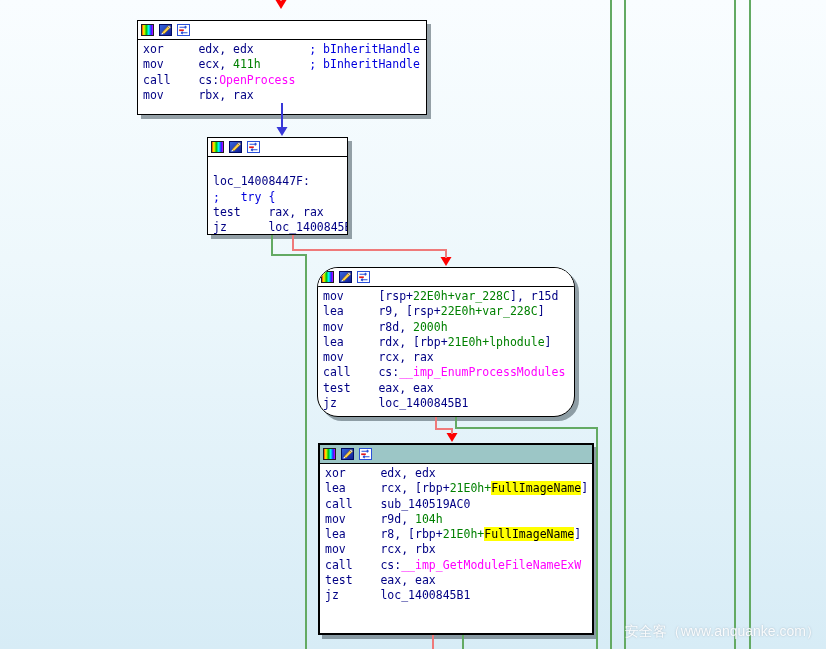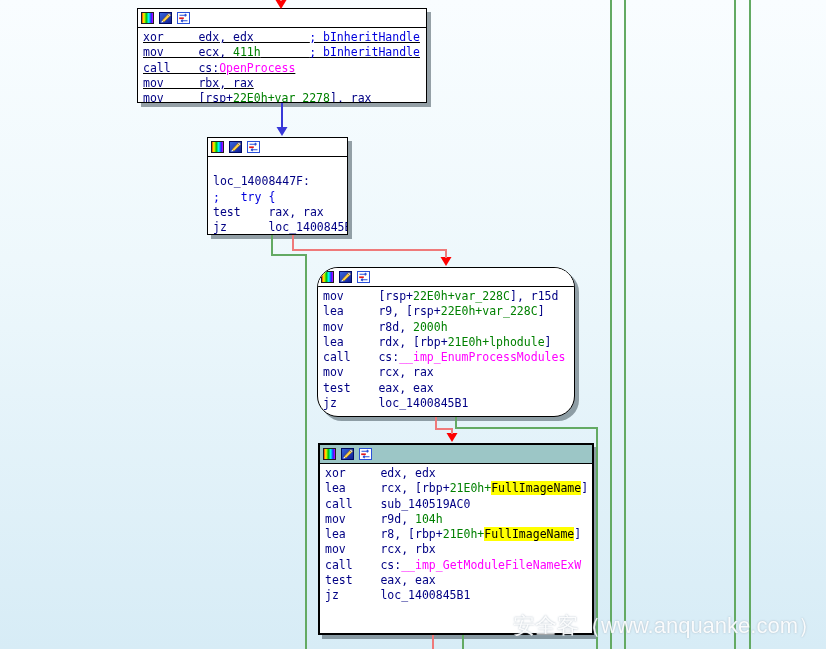--- a/index.html
+++ b/index.html
@@ -40,21 +40,21 @@
   }
   .code-line{white-space:pre;height:15.3px;}
   .seg-ins{color:var(--c-ins);}
   .seg-num{color:var(--c-num);}
   .seg-imp{color:var(--c-imp);}
   .seg-cmt{color:var(--c-cmt);}
   .seg-hl{color:var(--c-hl-fg);background:var(--c-hl-bg);}
   #watermark{
     position:absolute;right:6px;bottom:8px;z-index:4;
     font-family:"Liberation Sans", sans-serif;
-    font-size:22px;
+    font-size:14px;
     color:rgba(255,255,255,0.92);
     text-shadow:0 0 2px rgba(160,175,190,0.9);
     pointer-events:none;
   }
   #icon-defs{position:absolute;width:0;height:0;overflow:hidden;}
 </style>
 </head>
 <body>
 
 <svg id="icon-defs" aria-hidden="true">
@@ -127,38 +127,37 @@
         <polyline points="625,0 625,649" fill="none" stroke="#63aa63" stroke-width="2"></polyline>
       </g>
       <g>
         <polyline points="735,0 735,649" fill="none" stroke="#63aa63" stroke-width="2"></polyline>
       </g>
       <g>
         <polyline points="750,0 750,649" fill="none" stroke="#63aa63" stroke-width="2"></polyline>
       </g>
     </svg>
 
-  <div class="block" style="left: 137px; top: 8px; width: 290px; height: 95px; text-decoration: underline;">
+  <div class="block" style="left: 137px; top: 20px; width: 290px; height: 95px;">
     <div class="title-bar">
       <svg class="icon">
           <use href="#sym-palette"></use>
         </svg>
       <svg class="icon">
           <use href="#sym-pencil"></use>
         </svg>
       <svg class="icon">
           <use href="#sym-group"></use>
         </svg>
     </div>
     <div class="code">
         <div class="code-line"><span class="seg-ins">xor     edx, edx</span><span class="seg-ins">        </span><span class="seg-cmt">; bInheritHandle</span></div>
         <div class="code-line"><span class="seg-ins">mov     ecx, </span><span class="seg-num">411h</span><span class="seg-ins">       </span><span class="seg-cmt">; bInheritHandle</span></div>
         <div class="code-line"><span class="seg-ins">call    cs:</span><span class="seg-imp">OpenProcess</span></div>
         <div class="code-line"><span class="seg-ins">mov     rbx, rax</span></div>
-        <div class="code-line"><span class="seg-ins">mov     [rsp+</span><span class="seg-num">22E0h+var_2278</span><span class="seg-ins">], rax</span></div>
       </div>
   </div>
 
   <div class="block" style="left: 207px; top: 137px; width: 141px; height: 98px;">
     <div class="title-bar">
       <svg class="icon">
           <use href="#sym-palette"></use>
         </svg>
       <svg class="icon">
           <use href="#sym-pencil"></use>
@@ -186,22 +185,22 @@
         </svg>
       <svg class="icon">
           <use href="#sym-group"></use>
         </svg>
     </div>
     <div class="code">
         <div class="code-line"><span class="seg-ins">mov     [rsp+</span><span class="seg-num">22E0h+var_228C</span><span class="seg-ins">], r15d</span></div>
         <div class="code-line"><span class="seg-ins">lea     r9, [rsp+</span><span class="seg-num">22E0h+var_228C</span><span class="seg-ins">]</span></div>
         <div class="code-line"><span class="seg-ins">mov     r8d, </span><span class="seg-num">2000h</span></div>
         <div class="code-line"><span class="seg-ins">lea     rdx, [rbp+</span><span class="seg-num">21E0h+lphodule</span><span class="seg-ins">]</span></div>
+        <div class="code-line"><span class="seg-ins">mov     rcx, rax</span></div>
         <div class="code-line"><span class="seg-ins">call    cs:</span><span class="seg-imp">__imp_EnumProcessModules</span></div>
-        <div class="code-line"><span class="seg-ins">mov     rcx, rax</span></div>
         <div class="code-line"><span class="seg-ins">test    eax, eax</span></div>
         <div class="code-line"><span class="seg-ins">jz      loc_1400845B1</span></div>
       </div>
   </div>
 
   <div class="block selected" style="left: 318px; top: 443px; width: 276px; height: 192px;">
     <div class="title-bar">
       <svg class="icon">
           <use href="#sym-palette"></use>
         </svg>

